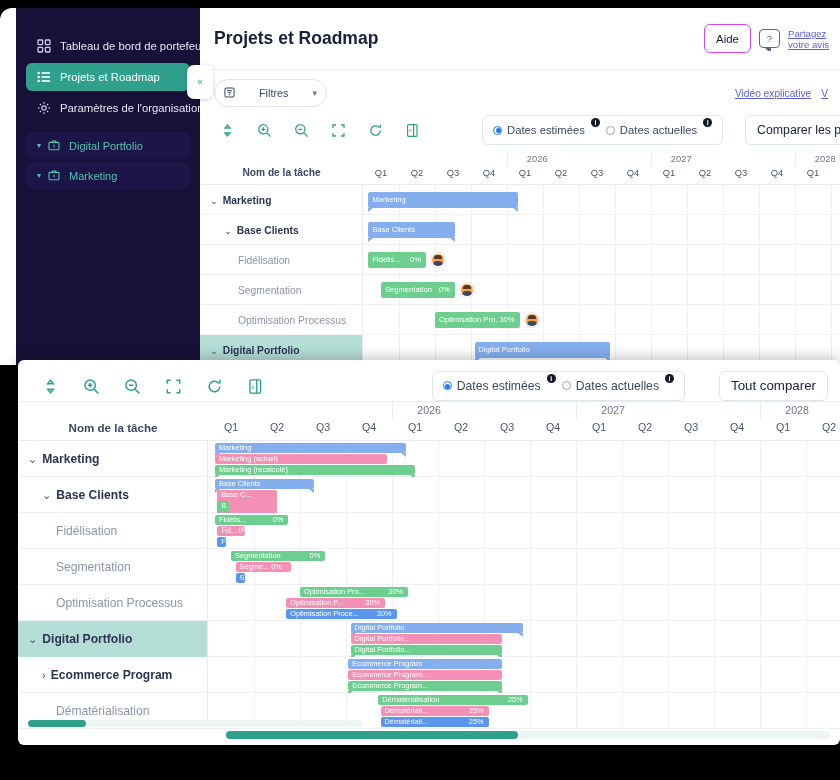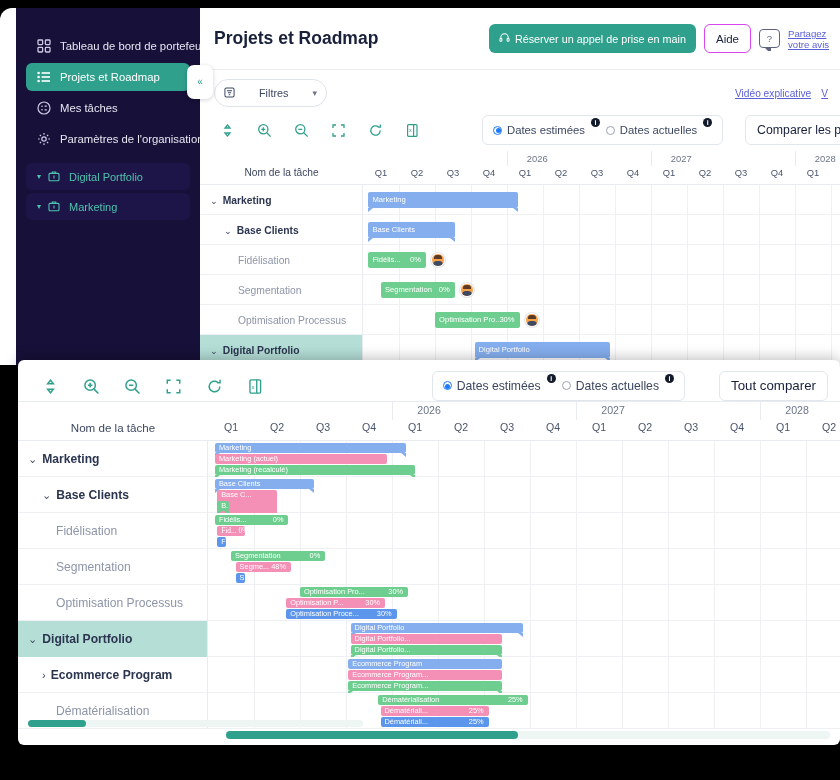--- a/index.html
+++ b/index.html
@@ -128,21 +128,21 @@
   }
   .compare-box {
     height: 30px; border: 1px solid #e1e5ec; border-radius: 6px; padding: 0 11px;
     display: flex; align-items: center; font-size: 12.3px; color: #18203a; cursor: pointer; white-space: nowrap;
   }
 
   
   .gantt { position: relative; }
   .gantt-head { display: flex; border-bottom: 1px solid #e8ebf0; }
   .namecol-head { display: flex; align-items: flex-end; justify-content: center; padding-bottom: 6px; }
-  .namecol-head span { font-size: 10.2px; font-weight: normal; color: #3c4760; }
+  .namecol-head span { font-size: 10.2px; font-weight: bold; color: #3c4760; }
   .tl-head { position: relative; overflow: hidden; }
   .year-row { position: relative; height: 15px; }
   .year-lbl { position: absolute; font-size: 9.5px; color: #6b7488; top: 2px; }
   .ydiv { position: absolute; top: 0; width: 1px; background: #e8ebf0; }
   .q-row { position: relative; height: 18px; }
   .q-lbl { position: absolute; font-size: 9.6px; color: #4a5468; text-align: center; }
 
   .gantt-row { display: flex; border-bottom: 1px solid #eef0f4; }
   .namecell { display: flex; align-items: center; }
   .namecell-txt { white-space: nowrap; }
@@ -209,31 +209,20 @@
                   <rect x="4.6" y="2.2" width="8.4" height="1.6" fill="#fff"></rect>
                 <circle cx="1.6" cy="7" r="1.3" fill="#fff"></circle>
                   <rect x="4.6" y="6.2" width="8.4" height="1.6" fill="#fff"></rect>
                 <circle cx="1.6" cy="11" r="1.3" fill="#fff"></circle>
                   <rect x="4.6" y="10.2" width="8.4" height="1.6" fill="#fff"></rect>
               </svg>
             </span>
             <span>Projets et Roadmap</span>
           </div>
 
-          <div class="nav-item">
-            <span class="nav-icon">
-              <svg width="14" height="14" viewBox="0 0 14 14" fill="none" stroke="#cfcbe6" stroke-width="1.2">
-                <circle cx="7" cy="7" r="6"></circle>
-                  <circle cx="5" cy="5.2" r="0.8" fill="#cfcbe6" stroke="none"></circle>
-                <circle cx="5" cy="8.8" r="0.8" fill="#cfcbe6" stroke="none"></circle>
-                <path d="M7.6 5.2h2.2M7.6 8.8h2.2"></path>
-              </svg>
-            </span>
-            <span>Mes tâches</span>
-          </div>
 
           <div class="nav-item">
             <span class="nav-icon">
               <svg width="14" height="14" viewBox="0 0 14 14" fill="none" stroke="#cfcbe6" stroke-width="1.2">
                 <circle cx="7" cy="7" r="2.2"></circle>
                 <path d="M7 1v1.7M7 11.3V13M1 7h1.7M11.3 7H13M2.8 2.8l1.2 1.2M10 10l1.2 1.2M11.2 2.8L10 4M4 10l-1.2 1.2"></path>
               </svg>
             </span>
             <span>Paramètres de l'organisation</span>
           </div>
@@ -260,30 +249,20 @@
               </svg>
             </span>
             <span>Marketing</span>
           </div>
         </div>
       </div>
 
       <div class="top-main">
         <div class="top-header">
           <span class="page-title">Projets et Roadmap</span>
-          <button class="btn-teal">
-            <span>
-              <svg width="11" height="11" viewBox="0 0 12 12" fill="none" stroke="#fff" stroke-width="1.1">
-                <path d="M2 7V6a4 4 0 018 0v1"></path>
-                  <rect x="1" y="7" width="2.2" height="3.2" rx="1"></rect>
-                  <rect x="8.8" y="7" width="2.2" height="3.2" rx="1"></rect>
-              </svg>
-            </span>
-            <span>Réserver un appel de prise en main</span>
-          </button>
           <button class="btn-white">Aide</button>
           <span class="qmark">?</span>
           <span class="share-link">Partagez votre avis</span>
         </div>
 
         <div class="top-toolbar">
           <div class="toolbar-row1">
             <div class="filters-pill">
               <span>
                 <svg width="11" height="11" viewBox="0 0 12 12" fill="none" stroke="#3c4760" stroke-width="1.1">
@@ -755,21 +734,21 @@
               <div class="vgrid" style="left: 414px;"></div>
               <div class="vgrid" style="left: 460px;"></div>
               <div class="vgrid" style="left: 506px;"></div>
               <div class="vgrid" style="left: 552px;"></div>
               <div class="vgrid" style="left: 598px;"></div>
               <div class="bar" style="left: 23px; top: 2px; width: 94.3px; height: 10px; background: rgb(110, 206, 143);">
                 <span class="bar-lbl" style="font-size: 7.4px; line-height: 10px;">Segmentation</span>
                 <span class="bar-pct" style="font-size: 7.4px; line-height: 10px;">0%</span>
               </div>
               <div class="bar" style="left: 27.6px; top: 13px; width: 55.2px; height: 10px; background: rgb(244, 143, 181);">
-                <span class="bar-lbl" style="font-size: 7.4px; line-height: 10px;">Segme... 48%</span>
+                <span class="bar-lbl" style="font-size: 7.4px; line-height: 10px;">Segme... 0%</span>
               </div>
               <div class="bar" style="left: 27.6px; top: 24px; width: 9px; height: 10px; background: rgb(91, 150, 236);">
                 <span class="bar-lbl" style="font-size: 7.4px; line-height: 10px;">S</span>
               </div>
             </div>
           </div>
           <div class="gantt-row" style="height: 36px;">
             <div class="namecell" style="width: 190px; height: 36px; padding-left: 38px; border-right: 1px solid rgb(232, 235, 240);">
               <span class="namecell-txt" style="font-size: 12.1px; color: rgb(141, 149, 168);">Optimisation Processus</span>
             </div>

